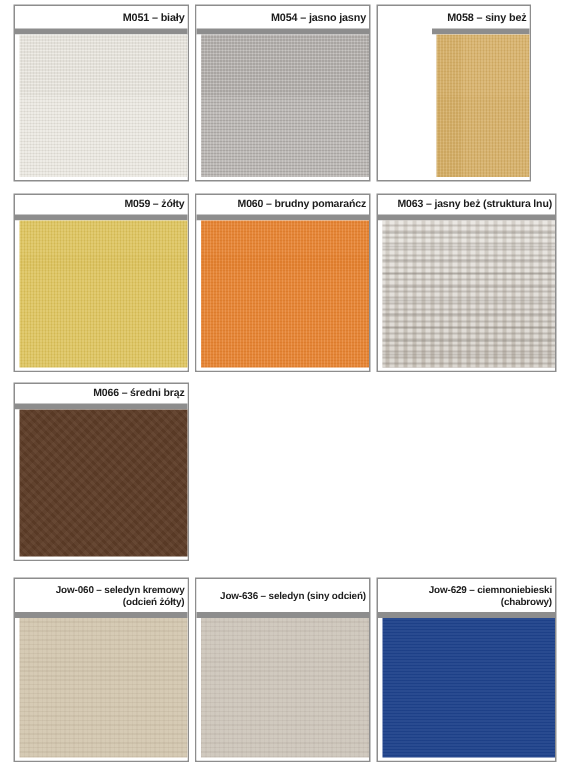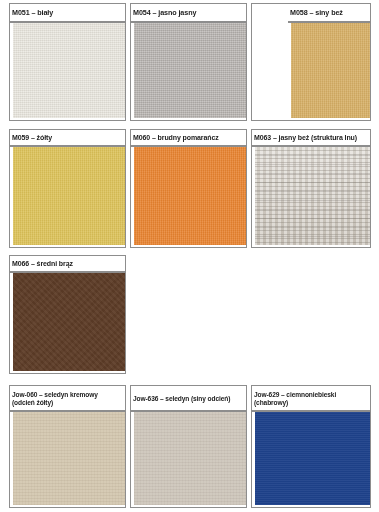--- a/index.html
+++ b/index.html
@@ -15,24 +15,24 @@
   .card{
     position:absolute;
     box-sizing:border-box;
     border:1px solid #8d8d8d;
     background:#ffffff;
   }
   .label{
     box-sizing:border-box;
     width:100%;
     background:#ffffff;
-    border-bottom:2px solid #7f1d1d;
+    border-bottom:4px solid #7f1d1d;
     color:#1b1b1b;
     font-weight:bold;
-    text-align:left;
+    text-align:right;
     letter-spacing:-0.1px;
     display:flex;
     align-items:center;
     justify-content:center;
     padding:1px 2px 0 2px;
   }
   .label span{display:block;width:100%;line-height:1.12;}
   .swatchwrap{
     position:relative;
     box-sizing:border-box;
@@ -90,21 +90,21 @@
       </div>
     </div>
     <div class="card" style="left: 130px; top: 3px; width: 117px; height: 118px; border-color: rgb(141, 141, 141);">
       <div class="label" style="height: 19px; font-size: 7.2px; background: rgb(255, 255, 255); color: rgb(27, 27, 27); border-bottom-color: rgb(141, 141, 141);">
         <span>M054 – jasno jasny</span>
       </div>
       <div class="swatchwrap" style="height: 97px;">
         <div class="swatch tex-weave" style="background-color: rgb(180, 176, 172);"></div>
       </div>
     </div>
-    <div class="card" style="left: 251px; top: 3px; width: 120px; height: 118px; border-color: rgb(141, 141, 141); padding-left: 36px;">
+    <div class="card" style="left: 251px; top: 3px; width: 103px; height: 118px; border-color: rgb(141, 141, 141); padding-left: 36px;">
       <div class="label" style="height: 19px; font-size: 7.2px; background: rgb(255, 255, 255); color: rgb(27, 27, 27); border-bottom-color: rgb(141, 141, 141);">
         <span>M058 – siny beż</span>
       </div>
       <div class="swatchwrap" style="height: 97px;">
         <div class="swatch tex-fine" style="background-color: rgb(214, 174, 100);"></div>
       </div>
     </div>
     <div class="card" style="left: 9px; top: 129px; width: 117px; height: 119px; border-color: rgb(141, 141, 141);">
       <div class="label" style="height: 17px; font-size: 7px; background: rgb(255, 255, 255); color: rgb(27, 27, 27); border-bottom-color: rgb(141, 141, 141);">
         <span>M059 – żółty</span>

